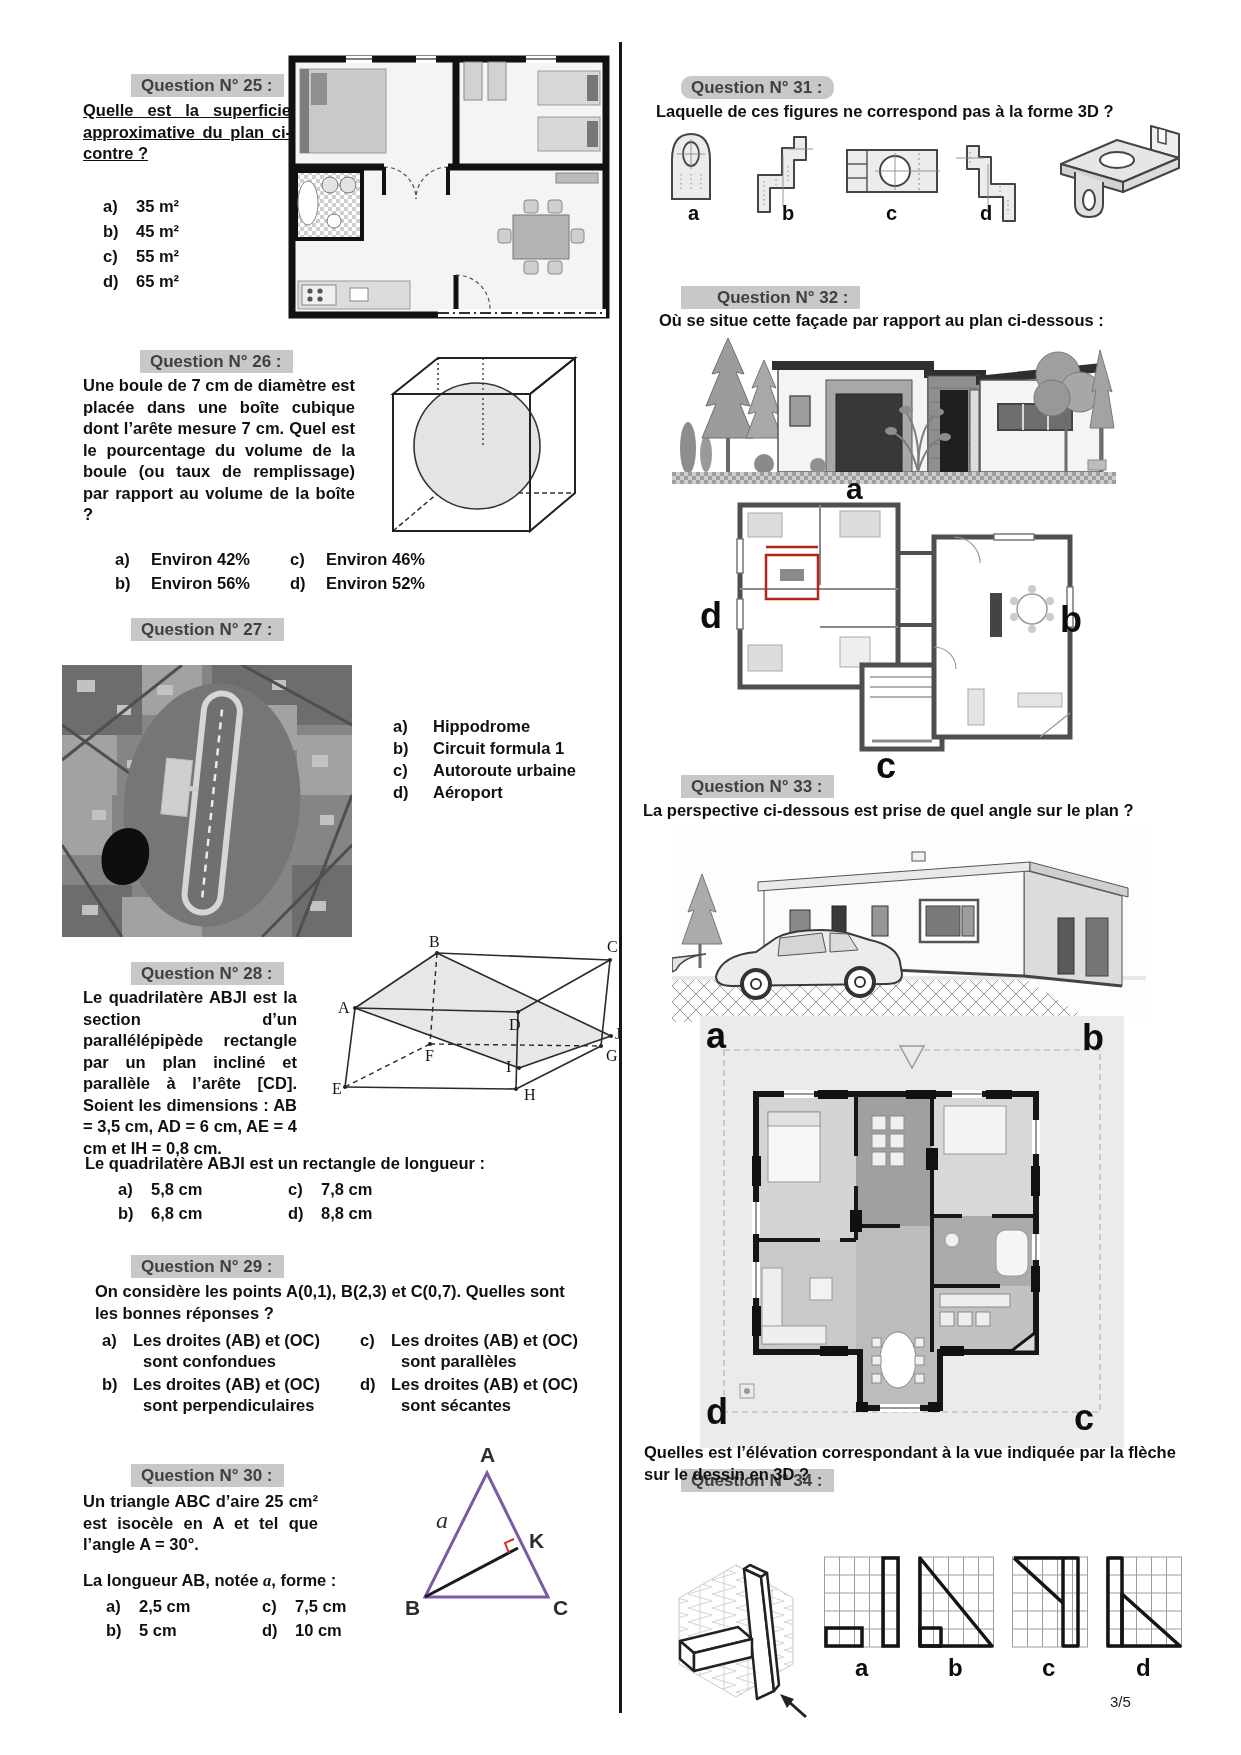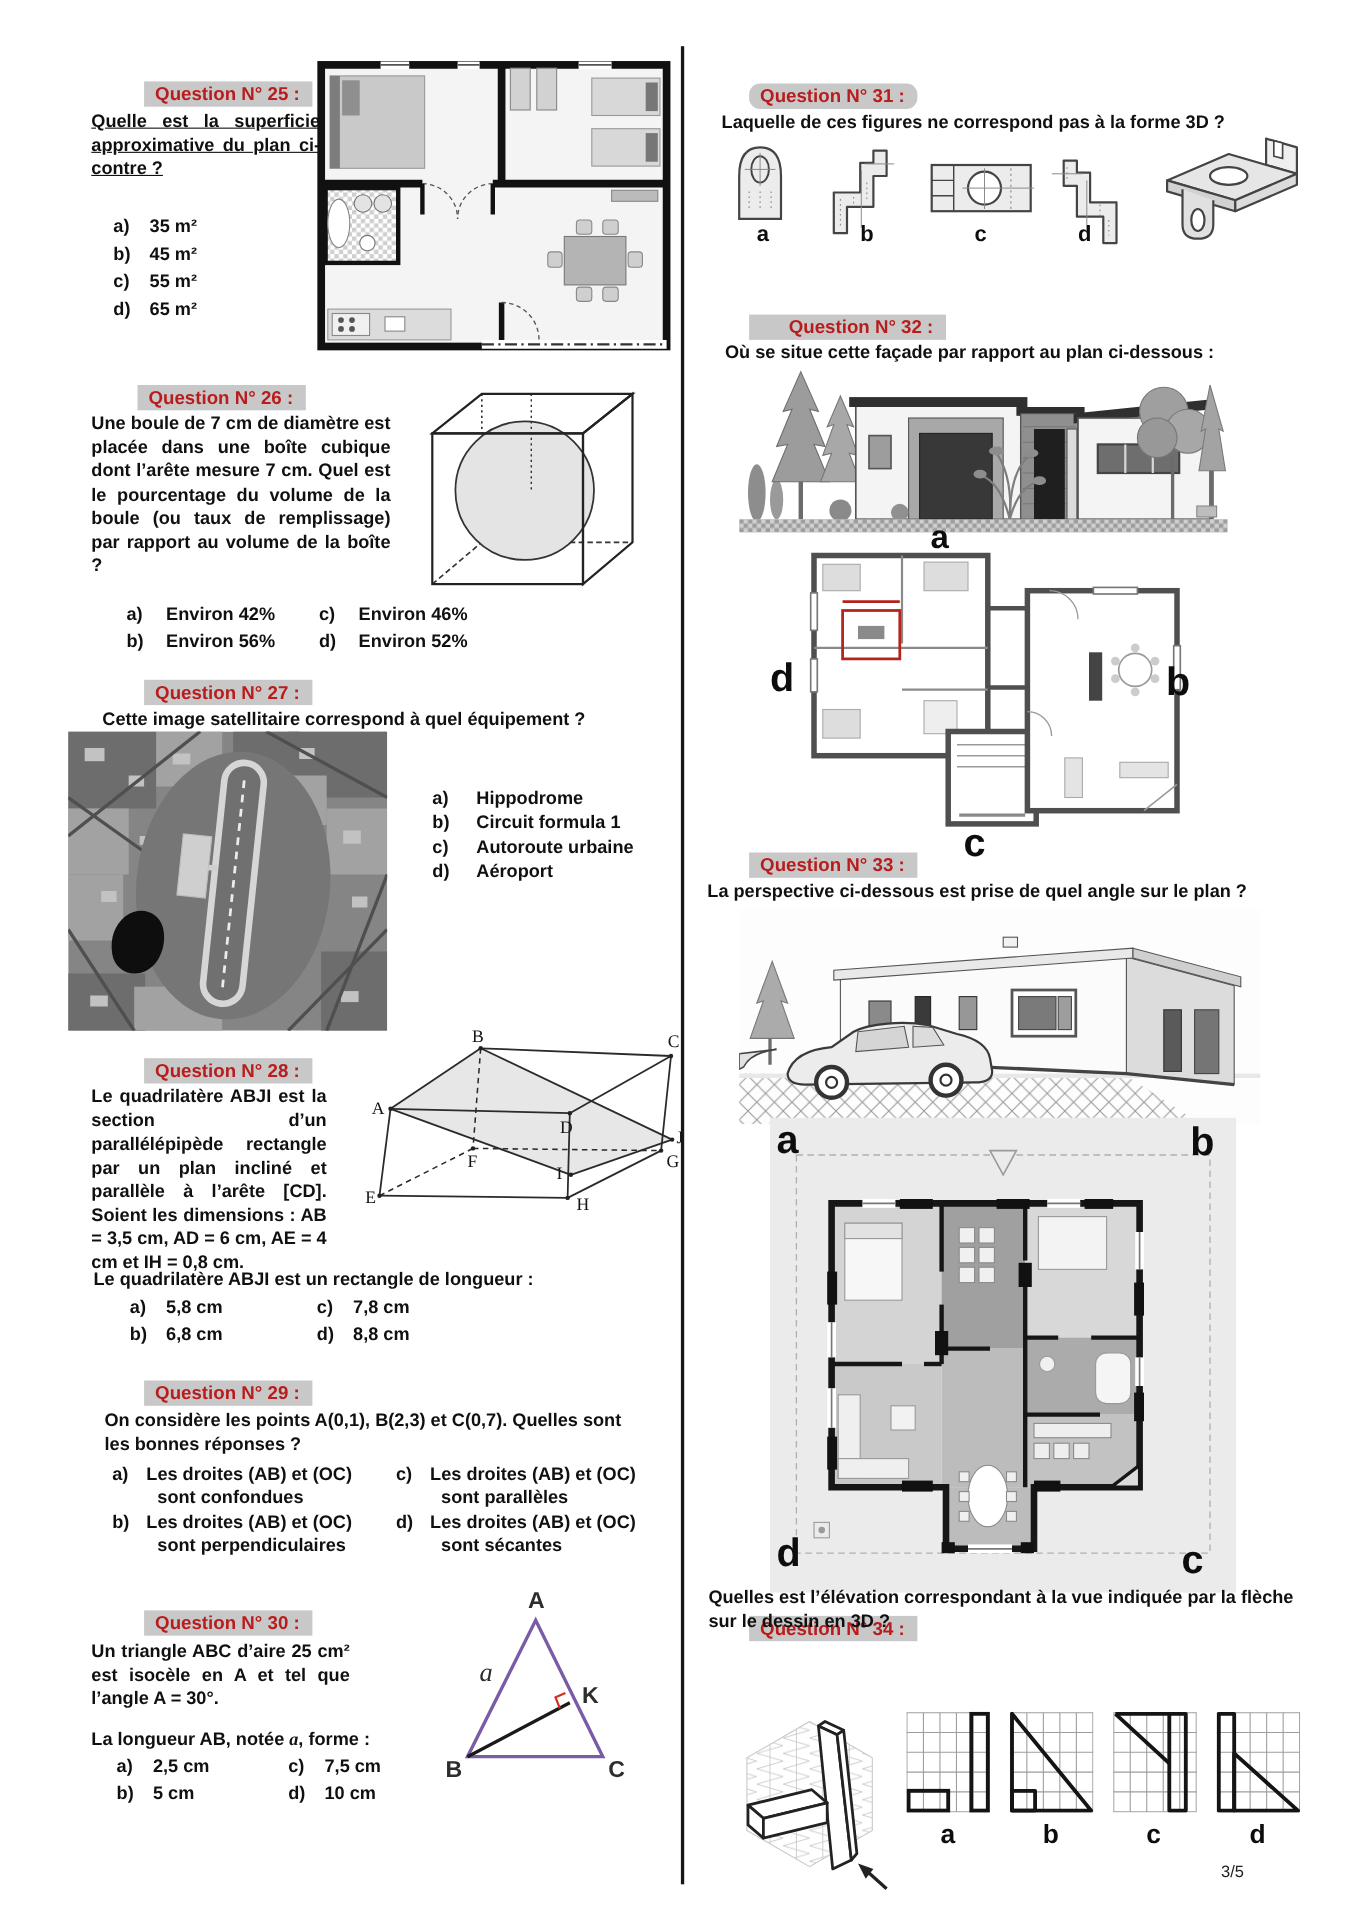--- a/index.html
+++ b/index.html
@@ -1,20 +1,20 @@
 <!DOCTYPE html>
 <html><head>
 <meta charset="utf-8">
 <style>
   html,body{margin:0;padding:0;background:#fff;}
   #page{position:relative;width:1241px;height:1755px;background:#ffffff;
         font-family:"Liberation Sans",sans-serif;color:#111;overflow:hidden;}
   .abs{position:absolute;}
   .hdr{background:#c8c8c8;font-weight:700;font-size:17px;line-height:23px;
-       padding:0 12px 0 10px;white-space:nowrap;color:#b91c1c;}
+       padding:0 12px 0 10px;white-space:nowrap;color:#404040;}
   .btxt{font-weight:700;font-size:16.5px;line-height:21.5px;color:#101010;}
   .just{text-align:justify;}
   .opt{display:flex;font-weight:700;font-size:16.5px;line-height:21px;white-space:nowrap;color:#101010;}
   .opt .ol{min-width:33px;}
   .opt2 .ol{min-width:40px;}
   .opt29{display:flex;font-weight:700;font-size:16.5px;line-height:21px;color:#101010;}
   .opt29 .ol{min-width:31px;}
   .opt29 .ind{padding-left:10px;}
   .figlet{font-weight:700;font-size:20px;color:#0d0d0d;}
   .bigA{font-weight:700;font-size:30px;line-height:1;color:#0d0d0d;}
@@ -117,21 +117,21 @@
     <line x1="150" y1="258" x2="318" y2="258" stroke="#333" stroke-width="2" stroke-dasharray="11 4 2 4"></line>
 
     <rect x="58" y="1" width="26" height="7" fill="#fff"></rect>
       <line x1="58" y1="4" x2="84" y2="4" stroke="#555" stroke-width="1.5"></line>
     <rect x="128" y="1" width="20" height="7" fill="#fff"></rect>
       <line x1="128" y1="4" x2="148" y2="4" stroke="#555" stroke-width="1.5"></line>
     <rect x="238" y="1" width="30" height="7" fill="#fff"></rect>
       <line x1="238" y1="4" x2="268" y2="4" stroke="#555" stroke-width="1.5"></line>
   </svg>
 
-  <div class="abs hdr" style="left:125px;top:350px;">Question N° 26 :</div>
+  <div class="abs hdr" style="left:140px;top:350px;">Question N° 26 :</div>
   <div class="abs btxt just" style="left:83px;top:375px;width:272px;">Une boule de 7 cm de diamètre est placée dans une boîte cubique dont l’arête mesure 7 cm. Quel est le pourcentage du volume de la boule (ou taux de remplissage) par rapport au volume de la boîte ?</div>
 
   <svg class="abs" style="left:375px;top:350px;" width="221" height="186" viewBox="0 0 221 186">
     <line x1="18" y1="181" x2="63" y2="143" stroke="#333" stroke-width="1.5" stroke-dasharray="5 3"></line>
     <line x1="63" y1="143" x2="200" y2="143" stroke="#333" stroke-width="1.5" stroke-dasharray="5 3"></line>
     <line x1="63" y1="8" x2="63" y2="143" stroke="#333" stroke-width="1.5" stroke-dasharray="2 3"></line>
     <circle cx="102" cy="96" r="63" fill="#e4e4e4" stroke="#333" stroke-width="1.6"></circle>
     <line x1="108" y1="8" x2="108" y2="96" stroke="#333" stroke-width="1.3" stroke-dasharray="2 3"></line>
     <rect x="18" y="44" width="137" height="137" fill="none" stroke="#222" stroke-width="2"></rect>
     <polygon points="18,44 63,8 200,8 155,44" fill="none" stroke="#222" stroke-width="2"></polygon>
@@ -148,21 +148,20 @@
   <div class="abs opt" style="left:290px;top:549px;">
       <span class="ol" style="min-width:36px;">c)</span>
       <span>Environ 46%</span>
     </div>
   <div class="abs opt" style="left:290px;top:573px;">
       <span class="ol" style="min-width:36px;">d)</span>
       <span>Environ 52%</span>
     </div>
 
   <div class="abs hdr" style="left:131px;top:618px;">Question N° 27 :</div>
-  <div class="abs btxt" style="left:93px;top:644px;width:510px;">Cette image satellitaire correspond à quel équipement ?</div>
 
   <svg class="abs" style="left:62px;top:665px;" width="290" height="272" viewBox="0 0 290 272">
     <defs>
         <clipPath id="satclip">
           <rect x="0" y="0" width="290" height="272"></rect>
         </clipPath>
       </defs>
     <g clip-path="url(#satclip)">
       <rect width="290" height="272" fill="#858585"></rect>
       <g fill="#6d6d6d">

